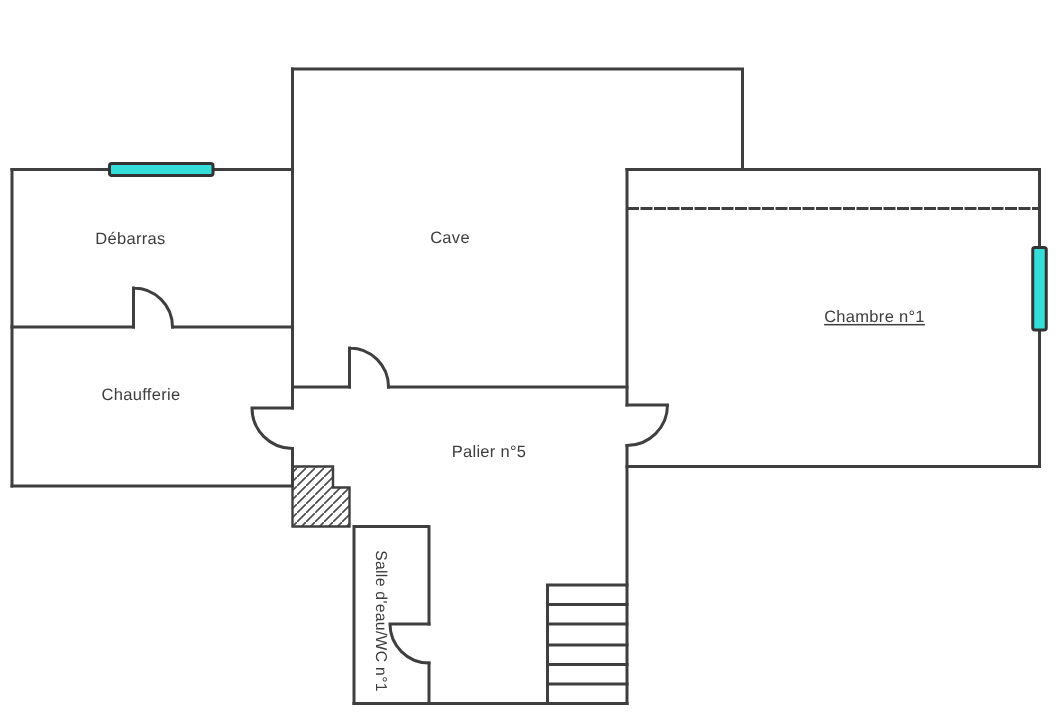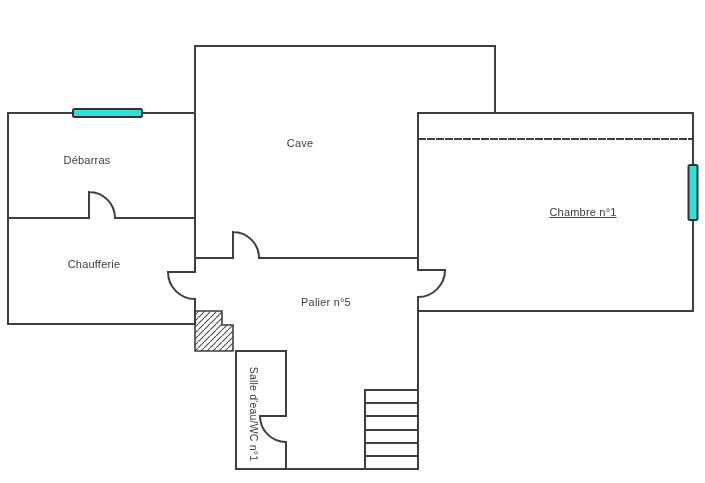--- a/index.html
+++ b/index.html
@@ -85,19 +85,19 @@
       <path d="M365,390 V469 M365,390 H418 M365,403 H418 M365,416 H418 M365,430 H418 M365,443 H418 M365,456 H418"></path>
     </g>
 
     <path d="M195,311 H222 V325 H233 V351 H195 Z" fill="url(#hatch)" stroke="#3f3f3f" stroke-width="1.6"></path>
 
     <rect x="73" y="109" width="69" height="8" rx="1.5" fill="#35dfd9" stroke="#333333" stroke-width="2"></rect>
     <rect x="688.5" y="165" width="9" height="55" rx="1.5" fill="#35dfd9" stroke="#333333" stroke-width="2"></rect>
   </svg>
 
   <div class="room-label" style="left:87px;  top:160px;">Débarras</div>
-  <div class="room-label" style="left:300px; top:143px;">Cave</div>
+  <div class="room-label" style="left:300px; top:159px;">Cave</div>
   <div class="room-label" style="left:583px; top:212px;text-decoration:underline;">Chambre n°1</div>
   <div class="room-label" style="left:94px;  top:264px;text-align:center;">Chaufferie</div>
   <div class="room-label" style="left:326px; top:302px;">Palier n°5</div>
   <div class="room-label vertical" style="left:253px; top:414px;">Salle d'eau/WC n°1</div>
 
 </div>
 
 </body></html>

